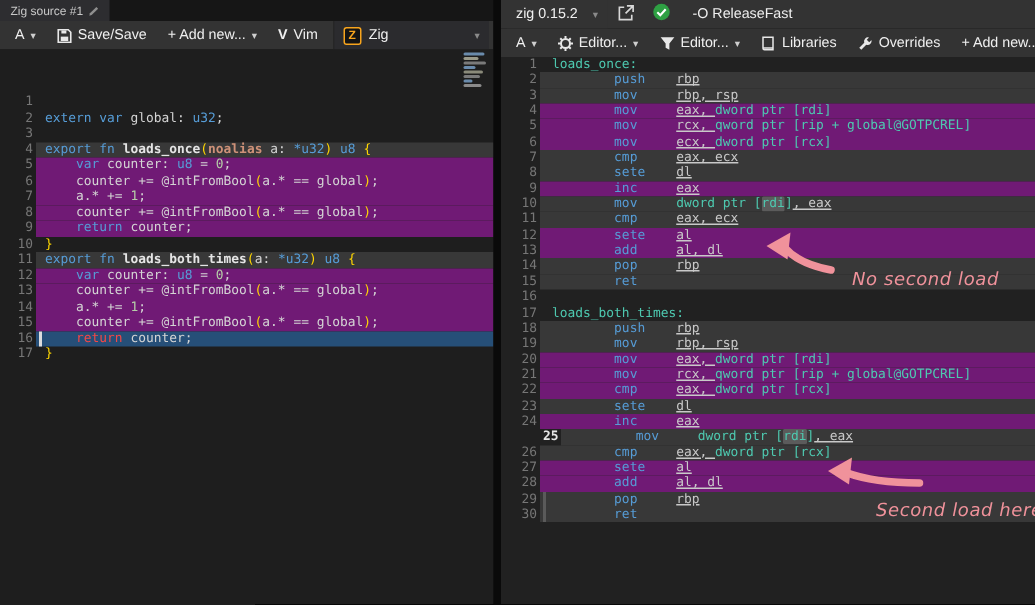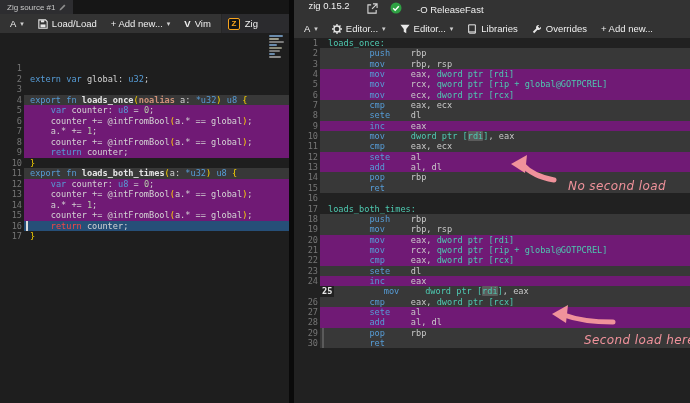--- a/index.html
+++ b/index.html
@@ -1,20 +1,20 @@
 <!DOCTYPE html>
 <html><head>
 <meta charset="utf-8">
 <style>
   * { margin:0; padding:0; box-sizing:border-box; }
   html,body { background:#000; }
   .app { position:relative; width:690px; height:403px; background:#101010;
          font-family:"Liberation Sans", sans-serif; overflow:hidden; display:flex; }
   .pane { display:flex; flex-direction:column; height:403px; overflow:hidden; }
-  .pane-left { width:289px; }
+  .pane-left { width:329px; }
   .divider { width:5px; background:#0a0a0a; }
   .pane-right { flex:1; }
 
   
   .tabbar { height:14px; background:#161616; display:flex; align-items:stretch; flex:0 0 auto; }
   .tab { display:flex; align-items:center; gap:4px; background:#2d2d30; color:#c8c8c8;
          font-size:8px; padding:0 7px; }
   .tab .ticon { color:#8f8f8f; font-size:8px; line-height:1; cursor:pointer; }
   .tab svg { display:block; }
 
@@ -27,22 +27,22 @@
   .tbtn .caret { font-size:7px; color:#cfcfcf; }
   .tbtn svg { display:block; }
   .spacer { flex:1; }
 
   .lang-select { display:flex; align-items:center; gap:5px; background:#2b2b2e; height:100%;
                  padding:0 6px; min-width:104px; border-left:1px solid #262626; cursor:pointer; }
   .zig-logo { display:inline-block; border:1px solid #f7a41d; color:#f7a41d; background:#141414;
               font-weight:bold; font-size:8px; line-height:10px; padding:0 2.5px; border-radius:2px; }
   .lang-select .caret { margin-left:auto; color:#8a8a8a; font-size:7px; }
 
-  .compiler-select { display:flex; align-items:center; gap:18px; background:#333; height:100%;
-                     padding:0 6px; min-width:62px; cursor:pointer;flex-direction:column; }
+  .compiler-select { display:flex; align-items:center; gap:6px; background:#333; height:100%;
+                     padding:0 6px; min-width:62px; cursor:pointer; }
   .compiler-select .caret { color:#8a8a8a; font-size:7px; margin-left:4px; }
   .icon-btn { display:inline-flex; align-items:center; padding:2px 5px; background:transparent; border:0; cursor:pointer; }
   .options-text { color:#efefef; font-size:9.5px; padding-left:8px; }
 
   
   .editor { position:relative; flex:1; overflow:hidden;
             font-family:"DejaVu Sans Mono","Liberation Mono",monospace; font-size:8.6px; white-space:pre; }
   .editor.src { background:#1e1e1e; }
   .editor.asm { background:#212121; }
   .cl { display:flex; align-items:stretch; }
@@ -55,21 +55,21 @@
   .ln .gmark { position:absolute; right:-4px; top:0; width:2.5px; height:100%; background:#5a5a5a; }
   .code { flex:1; padding-left:6px; }
   .asm .code { padding-left:8px; }
   .h1 { background:#383838; }
   .h2 { background:#701a75; }
   .h3 { background:#264f78; }
 
   
   .s-k { color:#569cd6; } .s-i { color:#d4d4d4; } .s-f { color:#e5e5e5; font-weight:bold;text-align:center; }
   .s-o { color:#ce9178;font-weight:bold; } .s-n { color:#b5cea8; } .s-b { color:#ffd700; } .s-r { color:#f44747; }
-  .s-p { color:#569cd6;margin-top:19px; } .s-g { color:#c9c9c9; } .s-m { color:#4ec9b0; }
+  .s-p { color:#569cd6;margin-top:19px; } .s-g { color:#c9c9c9;text-decoration:underline; } .s-m { color:#4ec9b0; }
   .s-l { color:#4ec9b0;margin-top:23px; }
   .s-h { color:#4ec9b0; background:rgba(125,125,125,.5); border-radius:1px; }
 
   
   .minimap { position:absolute; top:2px; right:2px; width:18px; display:flex; flex-direction:column; gap:1.5px; }
   .minimap i { display:block; height:1.5px; border-radius:1px; }
 
   .overlay { position:absolute; inset:0; pointer-events:none; z-index:5; }
 </style>
 </head>
@@ -94,21 +94,21 @@
         <span class="caret">▾</span>
       </button>
       <button class="tbtn">
         <span>
           <svg width="10" height="10" viewBox="0 0 12 12">
               <path d="M1 1h8l2 2v8H1z" fill="none" stroke="#e8e8e8" stroke-width="1.3"></path>
               <rect x="3" y="6.5" width="6" height="3.5" fill="#e8e8e8"></rect>
               <rect x="3.5" y="1.5" width="4" height="2.5" fill="#e8e8e8"></rect>
             </svg>
         </span>
-        <span>Load/Load</span>
+        <span>Save/Save</span>
       </button>
       <button class="tbtn">
         <span>+ Add new...</span>
         <span class="caret">▾</span>
       </button>
       <button class="tbtn">
         <span style="font-weight:bold">V</span>
         <span>Vim</span>
       </button>
       <span class="spacer"></span>

